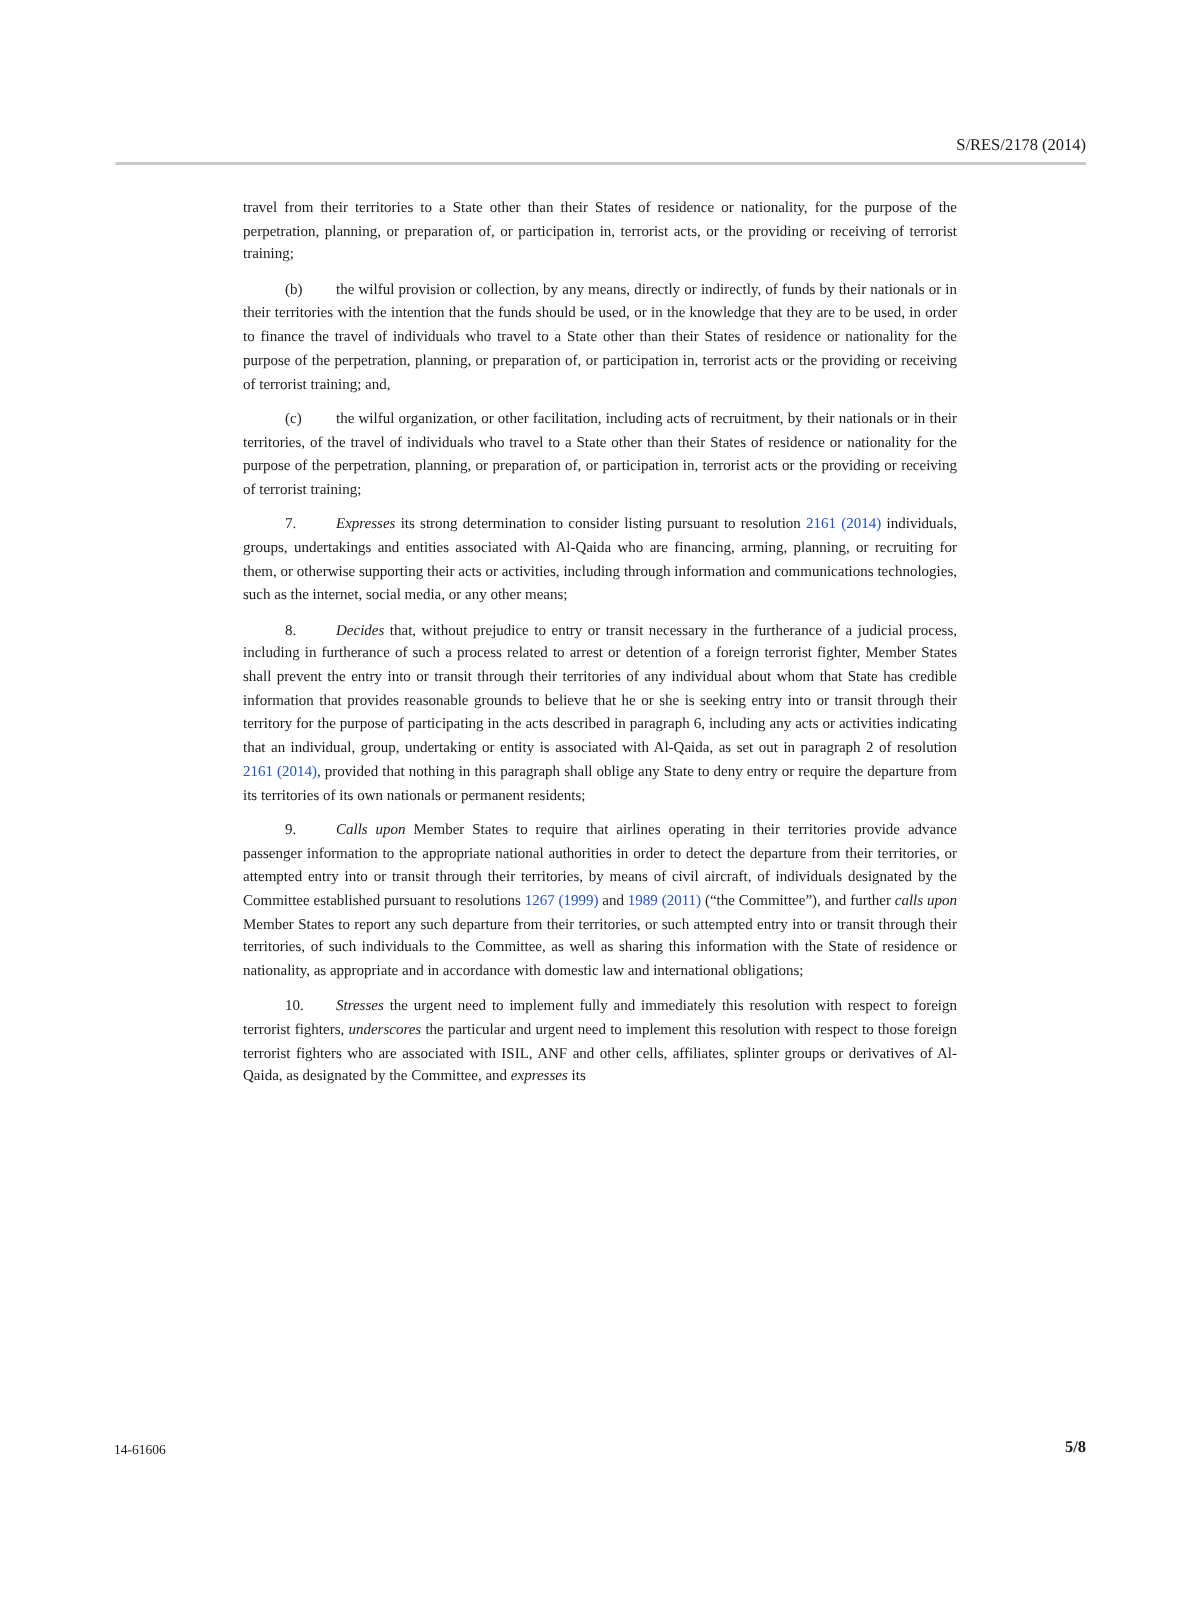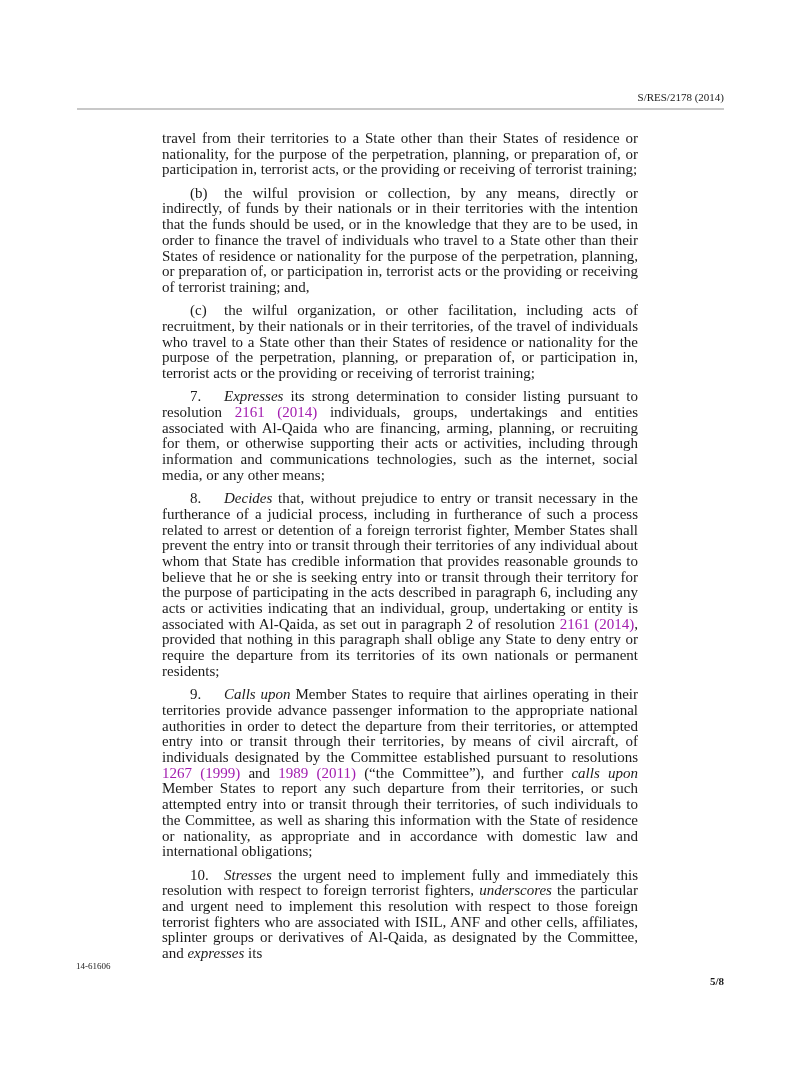--- a/index.html
+++ b/index.html
@@ -1,28 +1,28 @@
 <!DOCTYPE html>
 <html><head>
   <meta charset="utf-8">
   <style>
     html, body { margin: 0; padding: 0; background: #ffffff; }
     body { width: 800px; height: 1065px; position: relative; overflow: hidden;
       font-family: "Liberation Serif", "DejaVu Serif", serif; color: #1a1a1a; }
     .header-code { position: absolute; right: 76px; top: 91px; font-size: 11px; font-weight: normal; }
     .header-rule { position: absolute; left: 77px; width: 647px; top: 108px; height: 2px; background: #c8c8c8; }
     .body-text { position: absolute; left: 162px; width: 476px; top: 131px;
-      font-size: 15px; line-height: 15.7px; text-align: justify; }
+      font-size: 10px; line-height: 15.7px; text-align: justify; }
     .body-text p { margin: 0 0 7.6px 0; }
     .indent { display: inline-block; width: 28px; }
     .num { display: inline-block; width: 34px; }
-    .link { color: #a21caf; }
+    .link { color: #1d4ed8; }
     em { font-style: italic; }
     .footer-left { position: absolute; left: 76px; top: 961px; font-size: 9px; text-align: center; }
-    .footer-right { position: absolute; right: 76px; top: 959px; font-size: 11px; font-weight: bold; margin-top: 16px; }
+    .footer-right { position: absolute; right: 76px; top: 959px; font-size: 11px; font-weight: bold; }
   </style>
 </head>
 <body>
 
 <div class="header-code">S/RES/2178 (2014)</div>
 <div class="header-rule"></div>
 
 <div class="body-text">
   <p><span>travel from their territories to a State other than their States of residence or nationality, for the purpose of the perpetration, planning, or preparation of, or participation in, terrorist acts, or the providing or receiving of terrorist training;</span></p>
 

